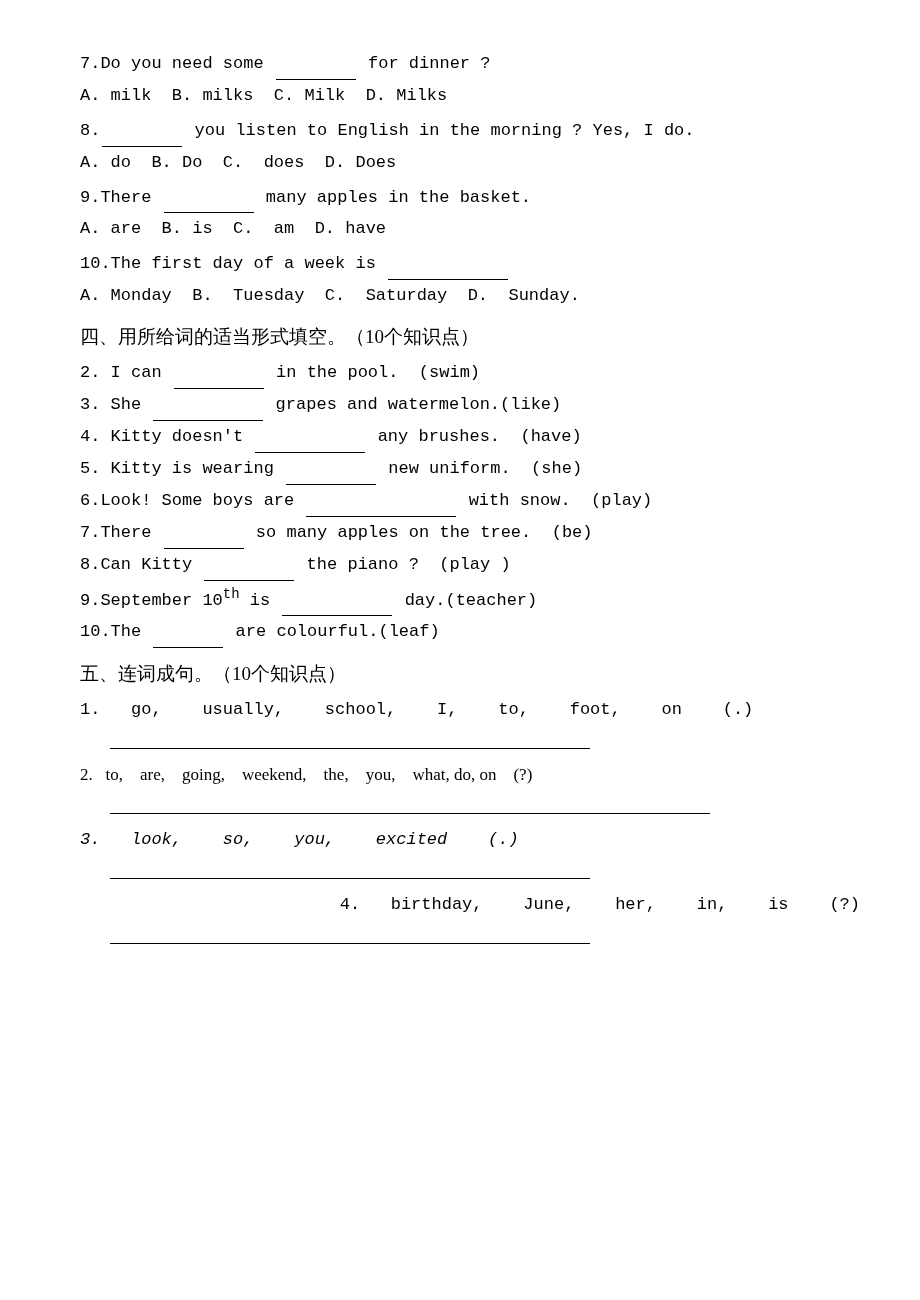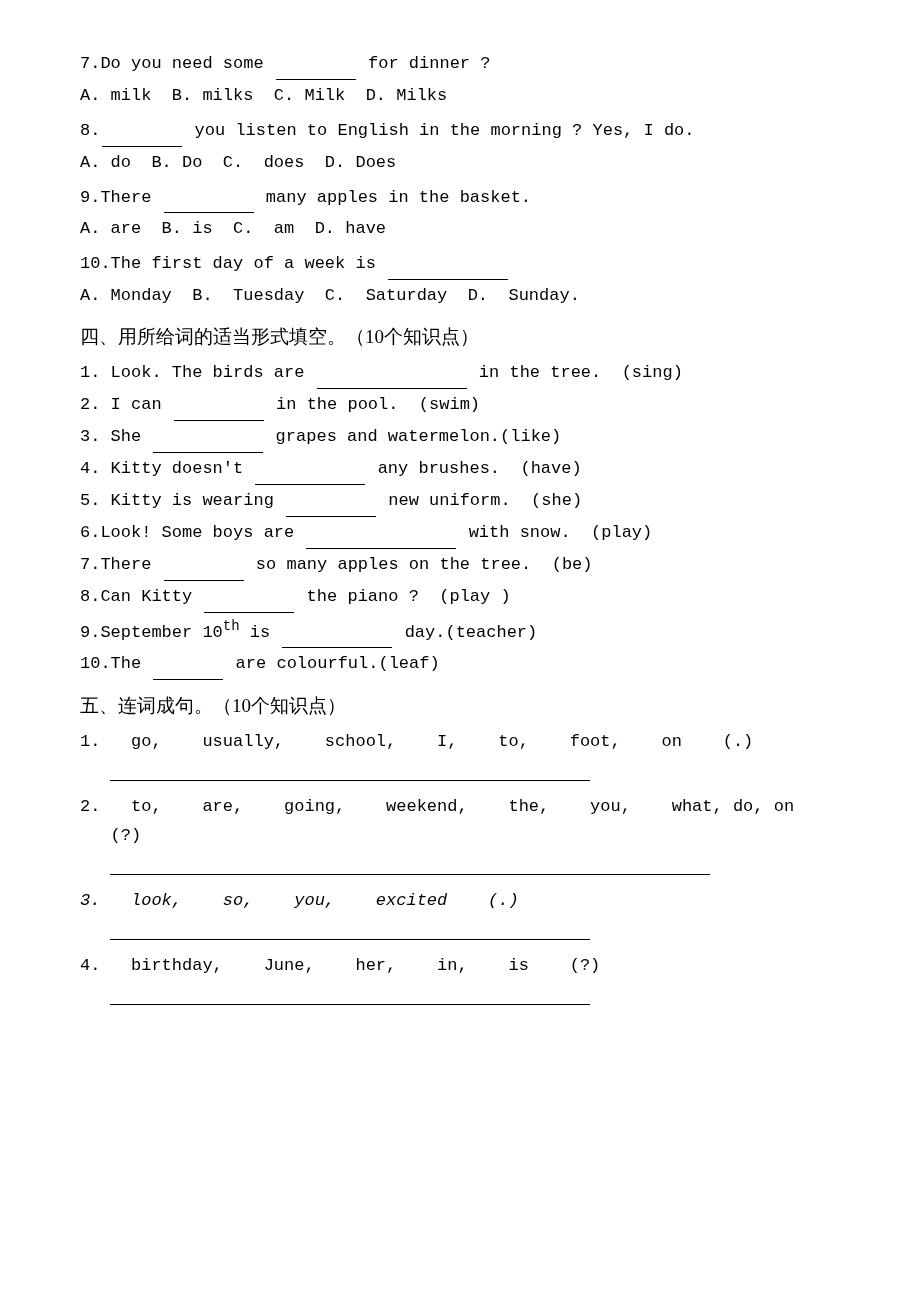--- a/index.html
+++ b/index.html
@@ -97,23 +97,20 @@
       </div>
       <div class="question-line">
         A. Monday &nbsp;B. &nbsp;Tuesday &nbsp;C. &nbsp;Saturday &nbsp;D. &nbsp;Sunday.
       </div>
     </div>
   </div>
 
   <div style="margin-top: 8px;">
     <div class="section-title">四、用所给词的适当形式填空。（10个知识点）</div>
 
-    <div class="question-line">
-      1. Look. The birds are <span class="blank" style="min-width:150px;">&nbsp;&nbsp;&nbsp;&nbsp;&nbsp;&nbsp;&nbsp;&nbsp;&nbsp;&nbsp;&nbsp;&nbsp;&nbsp;</span> in the tree. &nbsp;(sing)
-    </div>
 
     <div class="question-line">
       2. I can <span class="blank" style="min-width:90px;">&nbsp;&nbsp;&nbsp;&nbsp;&nbsp;&nbsp;&nbsp;</span> in the pool. &nbsp;(swim)
     </div>
 
     <div class="question-line">
       3. She <span class="blank" style="min-width:110px;">&nbsp;&nbsp;&nbsp;&nbsp;&nbsp;&nbsp;&nbsp;&nbsp;&nbsp;</span> grapes and watermelon.(like)
     </div>
 
     <div class="question-line">
@@ -148,35 +145,35 @@
   <div style="margin-top: 10px;">
     <div class="section-title">五、连词成句。（10个知识点）</div>
 
     <div style="margin-bottom: 4px;">
       <div class="question-line">
         1. &nbsp;&nbsp;go, &nbsp;&nbsp;&nbsp;usually, &nbsp;&nbsp;&nbsp;school, &nbsp;&nbsp;&nbsp;I, &nbsp;&nbsp;&nbsp;to, &nbsp;&nbsp;&nbsp;foot, &nbsp;&nbsp;&nbsp;on &nbsp;&nbsp;&nbsp;(.)
       </div>
       <span class="answer-line"></span>
     </div>
 
-    <div style="margin-bottom: 4px;">
+    <div style="margin-bottom: 4px; font-family: Liberation Serif, serif;">
       <div class="question-line">
         2. &nbsp;&nbsp;to, &nbsp;&nbsp;&nbsp;are, &nbsp;&nbsp;&nbsp;going, &nbsp;&nbsp;&nbsp;weekend, &nbsp;&nbsp;&nbsp;the, &nbsp;&nbsp;&nbsp;you, &nbsp;&nbsp;&nbsp;what, do, on &nbsp;&nbsp;&nbsp;(?)
       </div>
       <span class="answer-line answer-line-long"></span>
     </div>
 
     <div style="margin-bottom: 4px; font-style: italic;">
       <div class="question-line">
         3. &nbsp;&nbsp;look, &nbsp;&nbsp;&nbsp;so, &nbsp;&nbsp;&nbsp;you, &nbsp;&nbsp;&nbsp;excited &nbsp;&nbsp;&nbsp;(.)
       </div>
       <span class="answer-line"></span>
     </div>
 
-    <div style="margin-bottom: 4px;">
+    <div style="margin-bottom: 4px; text-align: right;">
       <div class="question-line">
         4. &nbsp;&nbsp;birthday, &nbsp;&nbsp;&nbsp;June, &nbsp;&nbsp;&nbsp;her, &nbsp;&nbsp;&nbsp;in, &nbsp;&nbsp;&nbsp;is &nbsp;&nbsp;&nbsp;(?)
       </div>
       <span class="answer-line"></span>
     </div>
 
   </div>
 
 </div>
 

